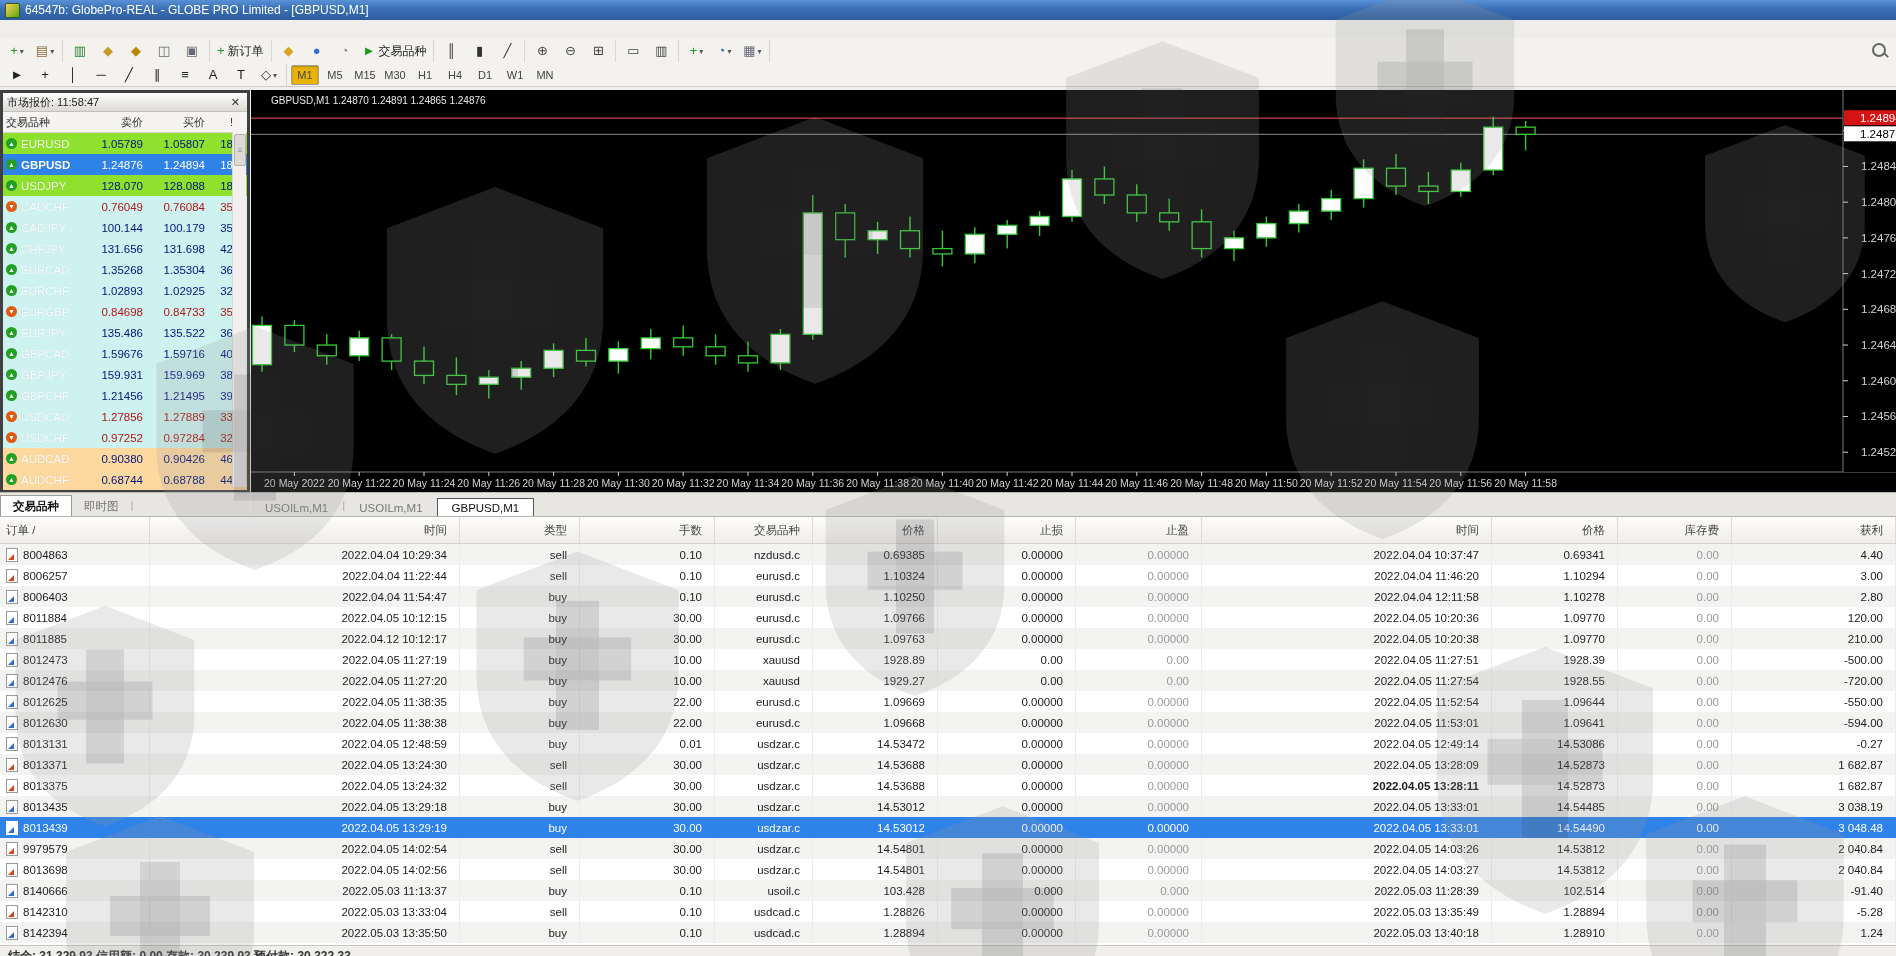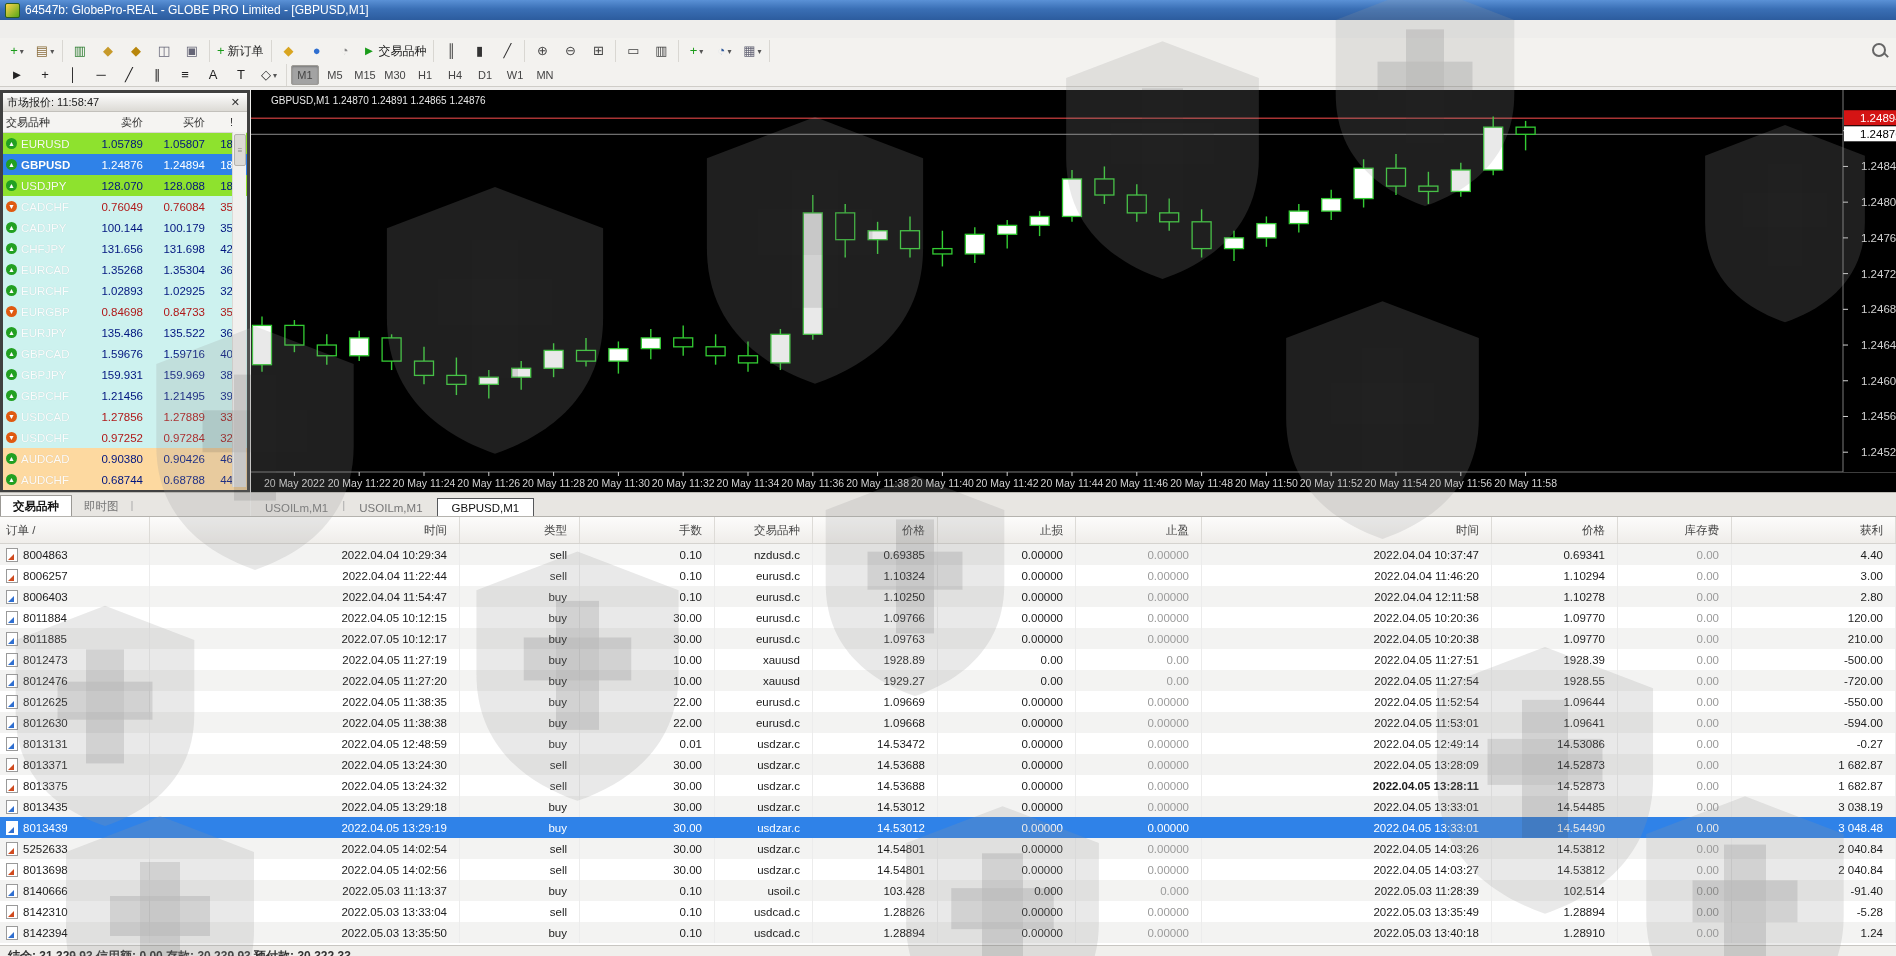--- a/index.html
+++ b/index.html
@@ -20,21 +20,21 @@
   .toolbar2{position:absolute;left:0;top:64px;right:0;height:22px;background:#f3f2ef;
     display:flex;align-items:center;border-bottom:1px solid #cfcdc8;}
   .tb-group{display:flex;align-items:center;padding:0 3px;border-right:1px solid #d9d7d2;height:22px;}
   .tb-btn{display:flex;align-items:center;height:20px;min-width:20px;margin:0 1px;padding:0 2px;
     border:1px solid transparent;border-radius:2px;justify-content:center;}
   .tb-glyph{font-size:13px;line-height:18px;}
   .tb-label{margin-left:3px;font-size:12px;color:#222;}
   .tb-dd{font-size:8px;color:#555;margin-left:2px;}
   .tf-btn{min-width:26px;height:18px;margin:0 1px;display:flex;align-items:center;justify-content:center;
     font-size:11px;color:#444;border:1px solid transparent;border-radius:2px;}
-  .tf-btn.active{background:#a3a3a3;border-color:#9f9d98;box-shadow:inset 0 1px 2px rgba(0,0,0,.25);}
+  .tf-btn.active{background:#eab308;border-color:#9f9d98;box-shadow:inset 0 1px 2px rgba(0,0,0,.25);}
   .search-icon{position:absolute;right:10px;top:43px;width:10px;height:10px;border:2px solid #666;border-radius:50%;}
   .search-icon::after{content:"";position:absolute;left:9px;top:9px;width:6px;height:2px;background:#666;transform:rotate(45deg);}
   
   .mw-panel{position:absolute;left:0;top:90px;width:250px;height:402px;background:#fff;border:3px solid #404040;box-sizing:border-box;}
   .mw-header{height:18px;background:linear-gradient(#fdfdfd,#dcdad5);border-bottom:1px solid #c2c0bb;
     display:flex;align-items:center;padding:0 4px;font-size:11px;color:#222;}
   .mw-close{margin-left:auto;font-size:11px;color:#333;padding:0 3px;}
   .mw-colhead{height:20px;display:flex;align-items:center;background:#f5f4f2;border-bottom:1px solid #d8d6d2;
     font-size:11px;color:#333;}
   .mw-rows{position:relative;}
@@ -738,21 +738,21 @@
           <span class="t-cell" style="width: 290px;">2022.04.05 10:20:36</span>
           <span class="t-cell" style="width: 126px;">1.09770</span>
           <span class="t-cell dim" style="width: 114px;">0.00</span>
           <span class="t-cell" style="width: 164px;">120.00</span>
         </div>
         <div class="t-row">
           <span class="t-cell c0" style="width: 150px;">
             <span class="doc buy"></span>
             <span>8011885</span>
           </span>
-          <span class="t-cell" style="width: 310px;">2022.07.05 10:12:17</span>
+          <span class="t-cell" style="width: 310px;">2022.04.12 10:12:17</span>
           <span class="t-cell" style="width: 120px;">buy</span>
           <span class="t-cell" style="width: 135px;">30.00</span>
           <span class="t-cell" style="width: 98px;">eurusd.c</span>
           <span class="t-cell" style="width: 125px;">1.09763</span>
           <span class="t-cell" style="width: 138px;">0.00000</span>
           <span class="t-cell dim" style="width: 126px;">0.00000</span>
           <span class="t-cell" style="width: 290px;">2022.04.05 10:20:38</span>
           <span class="t-cell" style="width: 126px;">1.09770</span>
           <span class="t-cell dim" style="width: 114px;">0.00</span>
           <span class="t-cell" style="width: 164px;">210.00</span>
@@ -906,21 +906,21 @@
           <span class="t-cell" style="width: 138px;">0.00000</span>
           <span class="t-cell dim" style="width: 126px;">0.00000</span>
           <span class="t-cell" style="width: 290px;">2022.04.05 13:33:01</span>
           <span class="t-cell" style="width: 126px;">14.54490</span>
           <span class="t-cell dim" style="width: 114px;">0.00</span>
           <span class="t-cell" style="width: 164px;">3 048.48</span>
         </div>
         <div class="t-row">
           <span class="t-cell c0" style="width: 150px;">
             <span class="doc sell"></span>
-            <span>5252633</span>
+            <span>9979579</span>
           </span>
           <span class="t-cell" style="width: 310px;">2022.04.05 14:02:54</span>
           <span class="t-cell" style="width: 120px;">sell</span>
           <span class="t-cell" style="width: 135px;">30.00</span>
           <span class="t-cell" style="width: 98px;">usdzar.c</span>
           <span class="t-cell" style="width: 125px;">14.54801</span>
           <span class="t-cell" style="width: 138px;">0.00000</span>
           <span class="t-cell dim" style="width: 126px;">0.00000</span>
           <span class="t-cell" style="width: 290px;">2022.04.05 14:03:26</span>
           <span class="t-cell" style="width: 126px;">14.53812</span>

